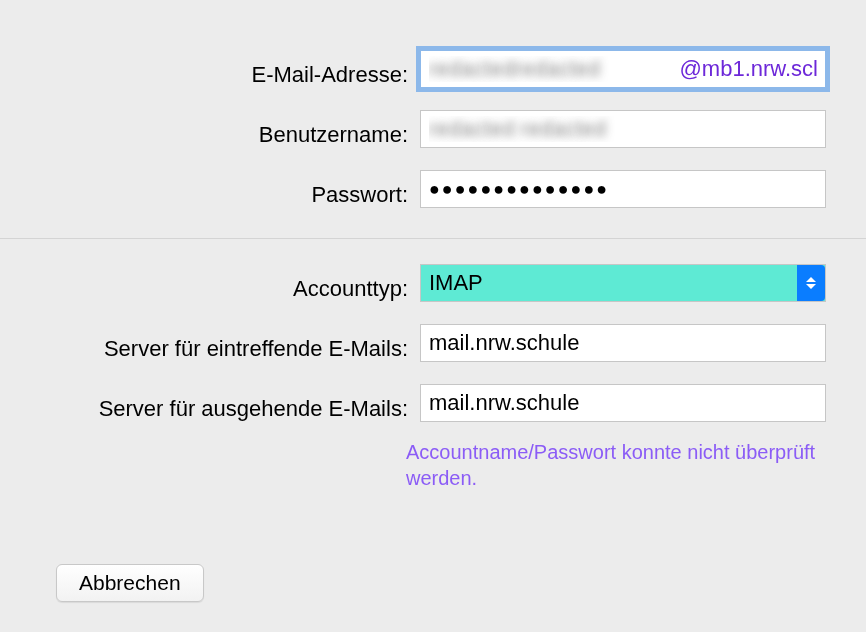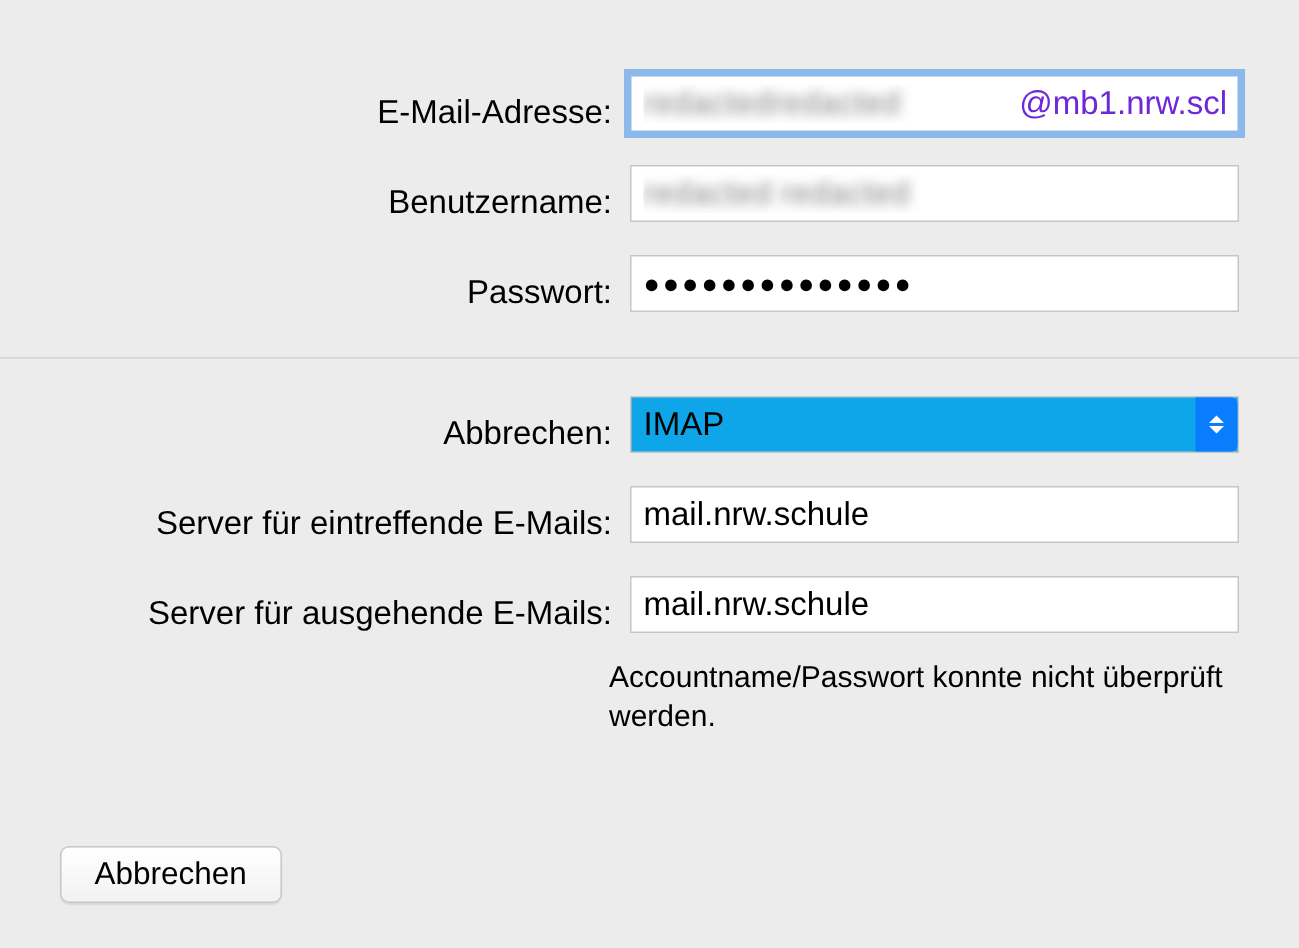--- a/index.html
+++ b/index.html
@@ -83,21 +83,21 @@
       top: 50%;
       transform: translateY(-50%);
       font-size: 22px;
       color: #6d28d9;
       pointer-events: none;
     }
     .select-wrap {
       position: relative;
       width: 100%;
       height: 38px;
-      background: #0ea5e9;
+      background: #5eead4;
       border: 1px solid #c6c6c6;
       display: flex;
       align-items: center;
       padding-left: 8px;
       font-size: 22px;
       cursor: default;
     }
     .select-arrows {
       position: absolute;
       right: 0;
@@ -125,29 +125,30 @@
       border-top: 5px solid #fff;
     }
     .error-row {
       display: flex;
       margin-top: -5px;
     }
     .error-spacer {
       width: 380px;
     }
     .error-text {
-      color: #000000;
+      color: #8b5cf6;
       font-size: 20px;
       line-height: 1.3;
       max-width: 420px;
     }
     .button-row {
       display: flex;
       padding: 20px 40px 30px 40px;
       align-items: center;
+      margin-left: 16px;
     }
     .btn {
       height: 38px;
       font-size: 21px;
       padding: 0 22px;
       border-radius: 6px;
       border: 1px solid #c8c8c8;
       background: linear-gradient(#ffffff, #f2f2f2);
       cursor: default;
       font-family: inherit;
@@ -198,21 +199,21 @@
     <div class="form-row" style="margin-bottom:5px;">
       <div class="label">Passwort:</div>
       <div class="field-wrap">
         <input type="text" class="text-input password-dots" value="●●●●●●●●●●●●●●" style="">
       </div>
     </div>
   </div>
 
   <div class="section section-middle">
     <div class="form-row">
-      <div class="label">Abbrechen:</div>
+      <div class="label">Accounttyp:</div>
       <div class="field-wrap">
         <div class="select-wrap">
           <span>IMAP</span>
           <div class="select-arrows">
             <div class="arrow-up"></div>
             <div class="arrow-down"></div>
           </div>
         </div>
       </div>
     </div>

